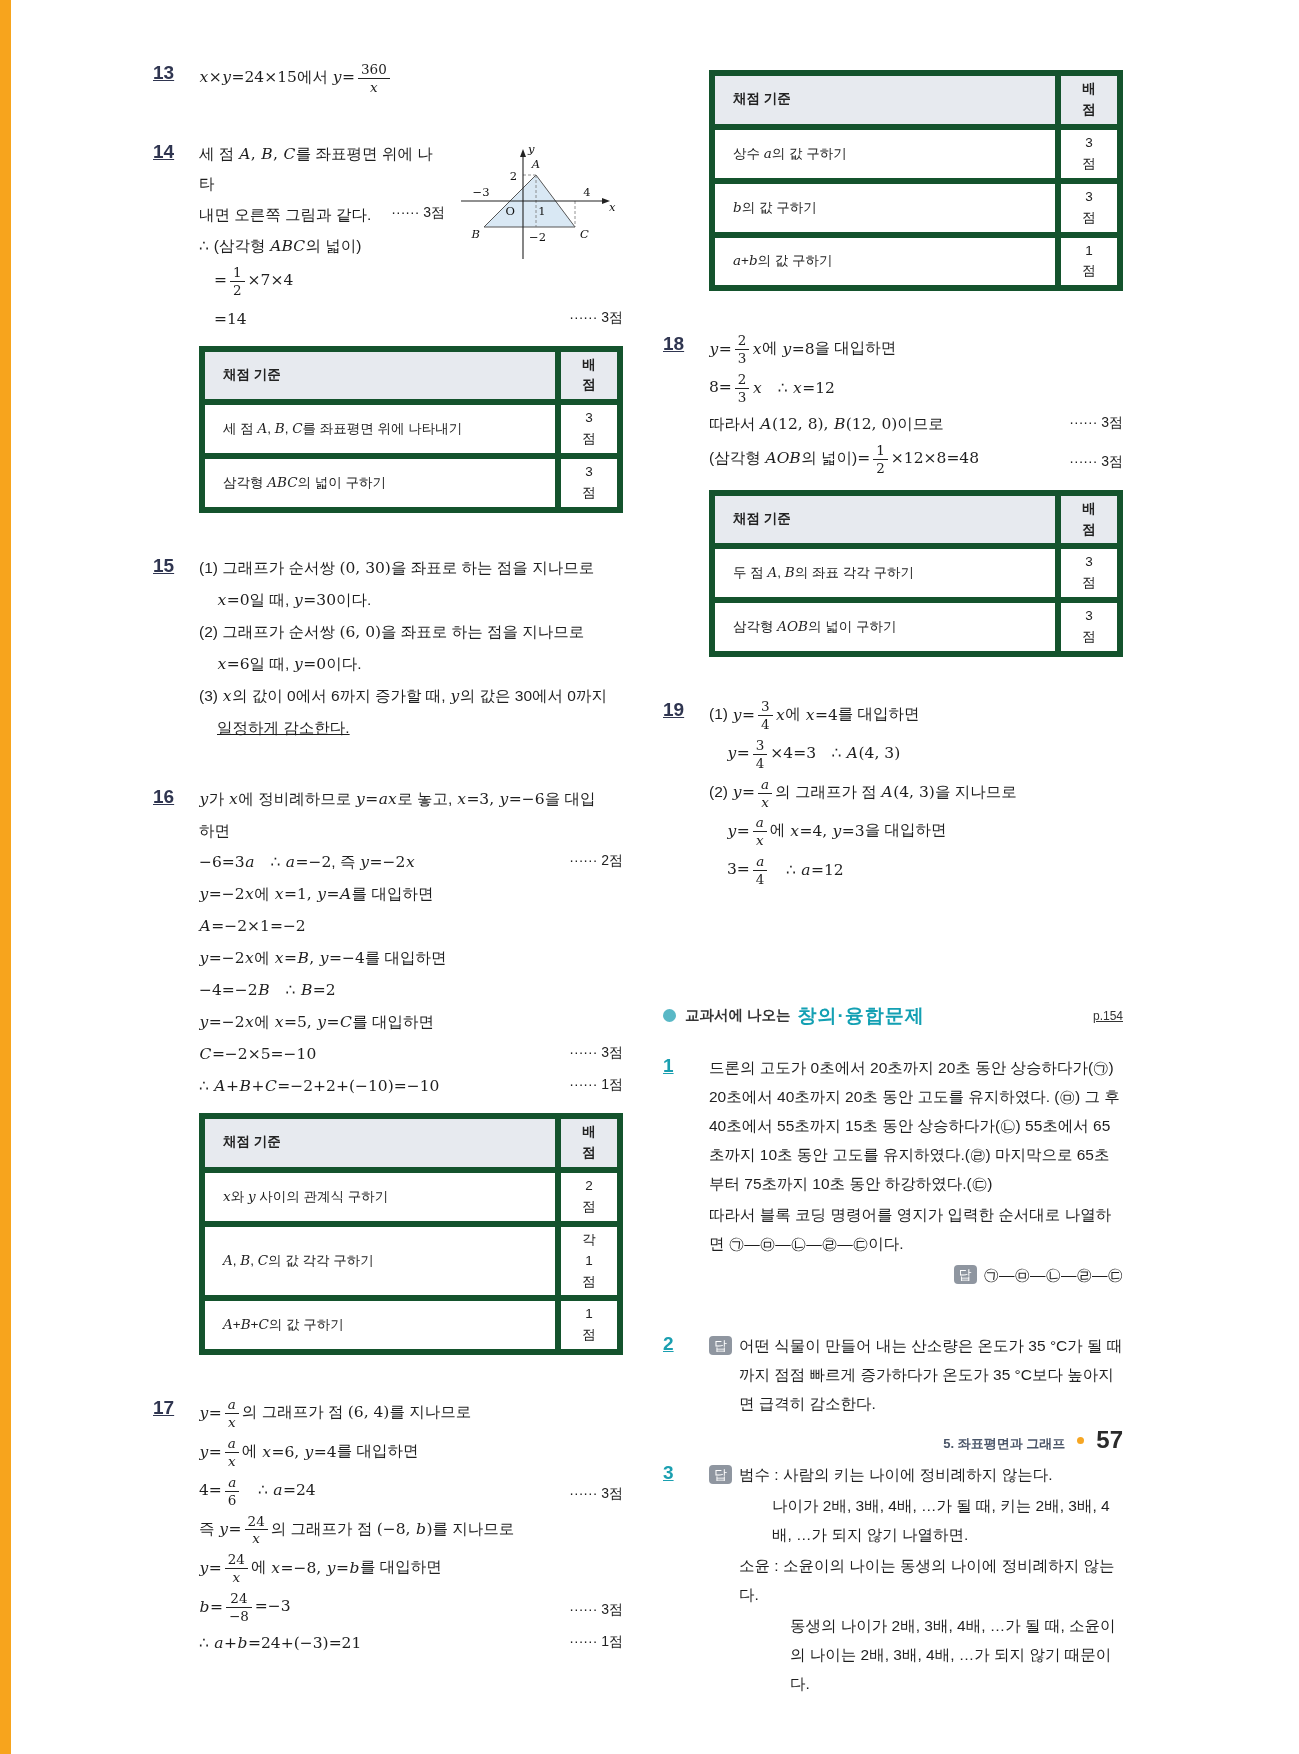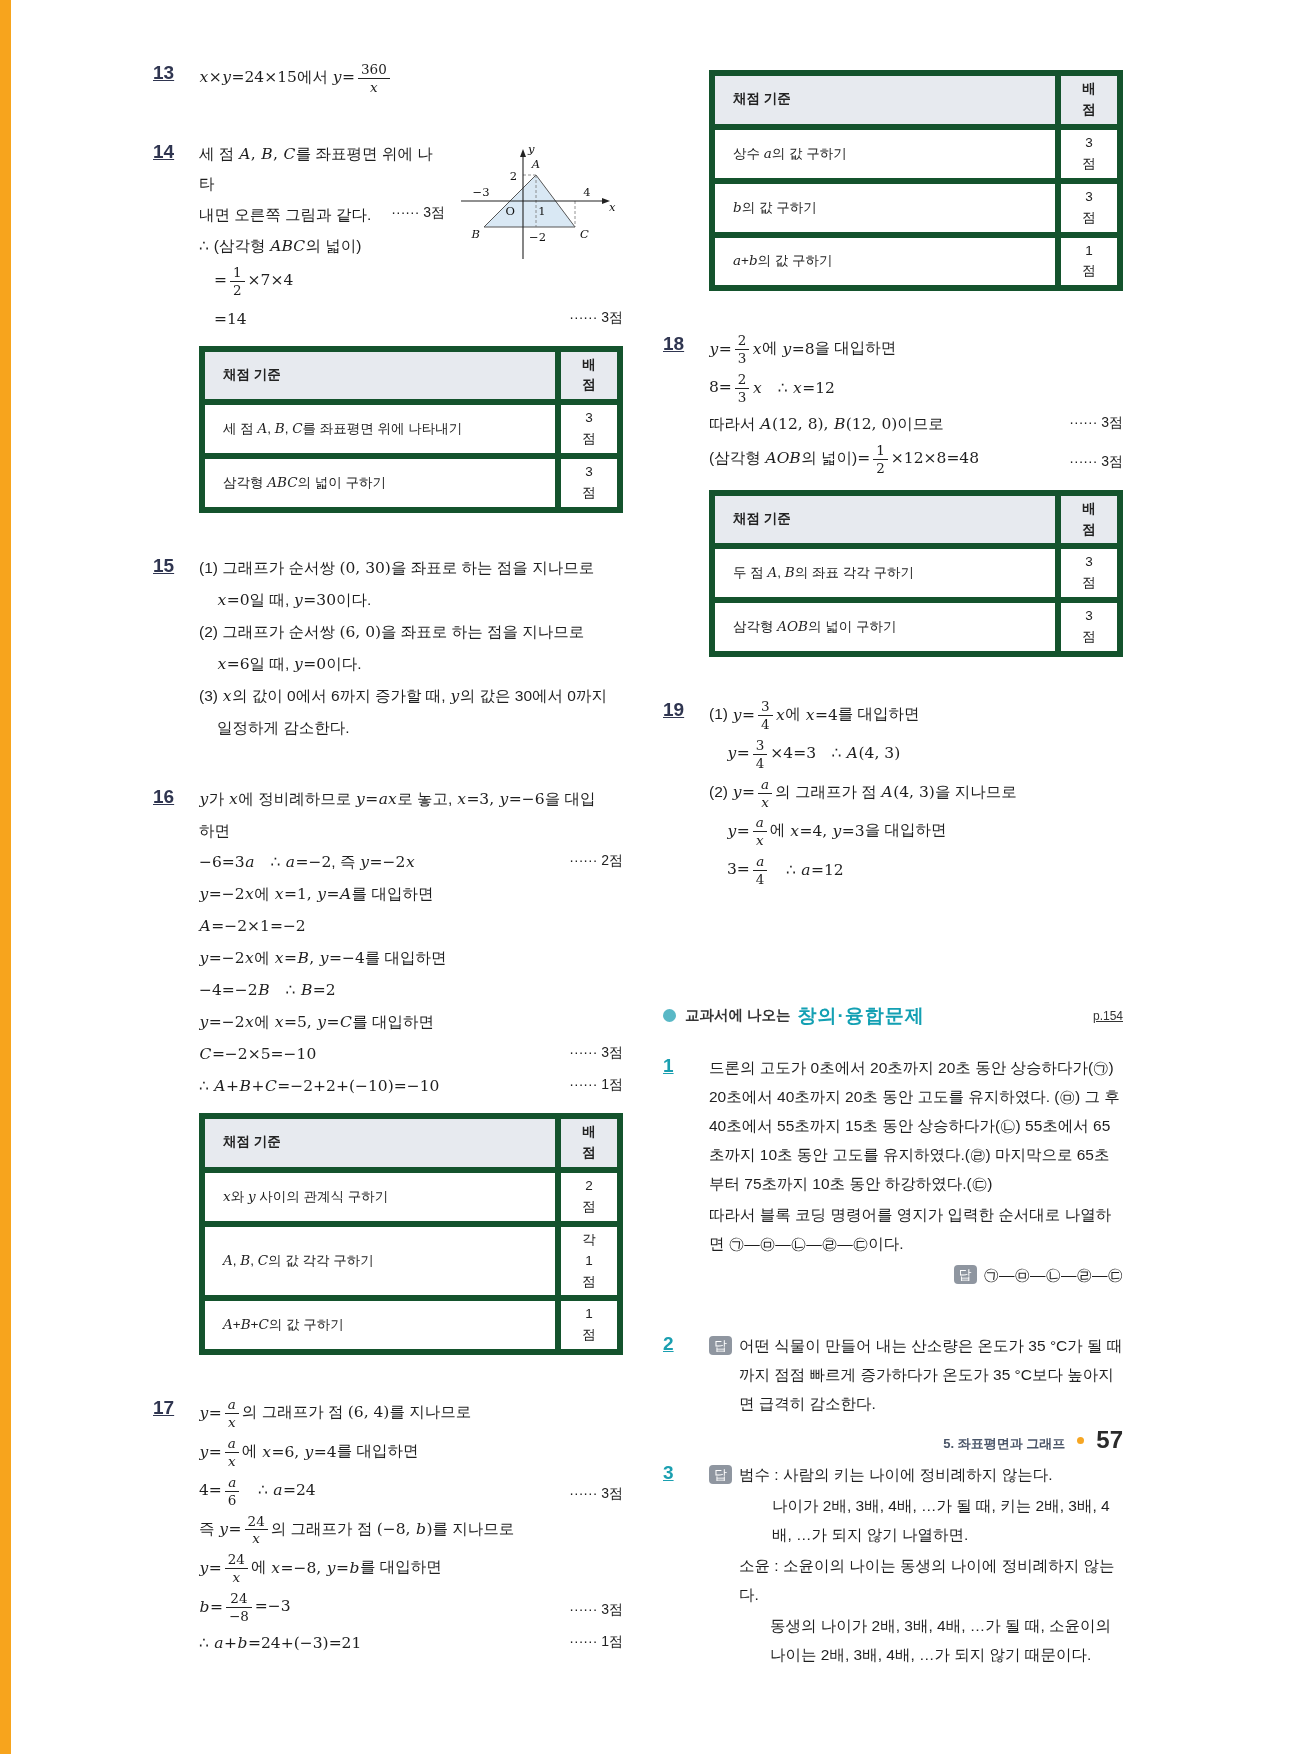--- a/index.html
+++ b/index.html
@@ -120,21 +120,21 @@
       </div>
     </div>
     <div class="problem block">
       <div class="pnum">15</div>
       <div class="pcontent">
         <div class="line"><span class="t">(1) 그래프가 순서쌍 </span><span class="m">(0, 30)</span><span class="t">을 좌표로 하는 점을 지나므로</span></div>
         <div class="line" style="margin-left: 18px;"><span class="m"><i>x</i>=0</span><span class="t">일 때, </span><span class="m"><i>y</i>=30</span><span class="t">이다.</span></div>
         <div class="line"><span class="t">(2) 그래프가 순서쌍 </span><span class="m">(6, 0)</span><span class="t">을 좌표로 하는 점을 지나므로</span></div>
         <div class="line" style="margin-left: 18px;"><span class="m"><i>x</i>=6</span><span class="t">일 때, </span><span class="m"><i>y</i>=0</span><span class="t">이다.</span></div>
         <div class="line"><span class="t">(3) </span><span class="m"><i>x</i></span><span class="t">의 값이 0에서 6까지 증가할 때, </span><span class="m"><i>y</i></span><span class="t">의 값은 30에서 0까지</span></div>
-        <div class="line" style="margin-left: 18px;"><span class="t">일정하게 감소한다.</span></div>
+        <div class="line" style="margin-left: 18px; text-decoration: underline;"><span class="t">일정하게 감소한다.</span></div>
       </div>
     </div>
     <div class="problem block">
       <div class="pnum">16</div>
       <div class="pcontent">
         <div class="line"><span class="m"><i>y</i></span><span class="t">가 </span><span class="m"><i>x</i></span><span class="t">에 정비례하므로 </span><span class="m"><i>y</i>=<i>ax</i></span><span class="t">로 놓고, </span><span class="m"><i>x</i>=3, <i>y</i>=−6</span><span class="t">을 대입</span></div>
         <div class="line"><span class="t">하면</span></div>
         <div class="line"><span class="m">−6=3<i>a</i> ∴ <i>a</i>=−2</span><span class="t">, 즉 </span><span class="m"><i>y</i>=−2<i>x</i></span><span class="score">······ 2점</span></div>
         <div class="line"><span class="m"><i>y</i>=−2<i>x</i></span><span class="t">에 </span><span class="m"><i>x</i>=1, <i>y</i>=<i>A</i></span><span class="t">를 대입하면</span></div>
         <div class="line"><span class="m"><i>A</i>=−2×1=−2</span></div>
@@ -303,21 +303,21 @@
       <div class="pcontent">
         <div class="line hang"><span class="badge">답</span><span class="t">어떤 식물이 만들어 내는 산소량은 온도가 35 °C가 될 때까지 점점 빠르게 증가하다가 온도가 35 °C보다 높아지면 급격히 감소한다.</span></div>
       </div>
     </div>
     <div class="problem block">
       <div class="pnum teal">3</div>
       <div class="pcontent">
         <div class="line hang"><span class="badge">답</span><span class="t">범수 : 사람의 키는 나이에 정비례하지 않는다.</span></div>
         <div class="line" style="margin-left: 63px;"><span class="t">나이가 2배, 3배, 4배, …가 될 때, 키는 2배, 3배, 4배, …가 되지 않기 나열하면.</span></div>
         <div class="line" style="margin-left: 30px;"><span class="t">소윤 : 소윤이의 나이는 동생의 나이에 정비례하지 않는다.</span></div>
-        <div class="line" style="margin-left: 61px;"><span class="t">동생의 나이가 2배, 3배, 4배, …가 될 때, 소윤이의 나이는 2배, 3배, 4배, …가 되지 않기 때문이다.</span></div>
+        <div class="line" style="margin-left: 81px;"><span class="t">동생의 나이가 2배, 3배, 4배, …가 될 때, 소윤이의 나이는 2배, 3배, 4배, …가 되지 않기 때문이다.</span></div>
       </div>
     </div>
   </div>
 
 <div class="footer">
   <span class="fchap">5. 좌표평면과 그래프</span>
   <span class="fdot"></span>
   <span class="fnum">57</span>
 </div>
 

